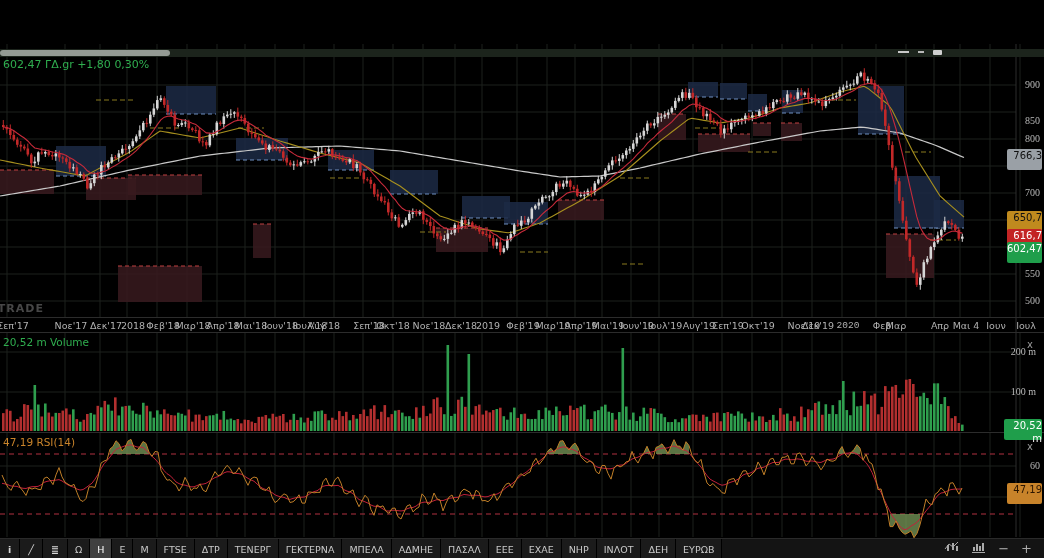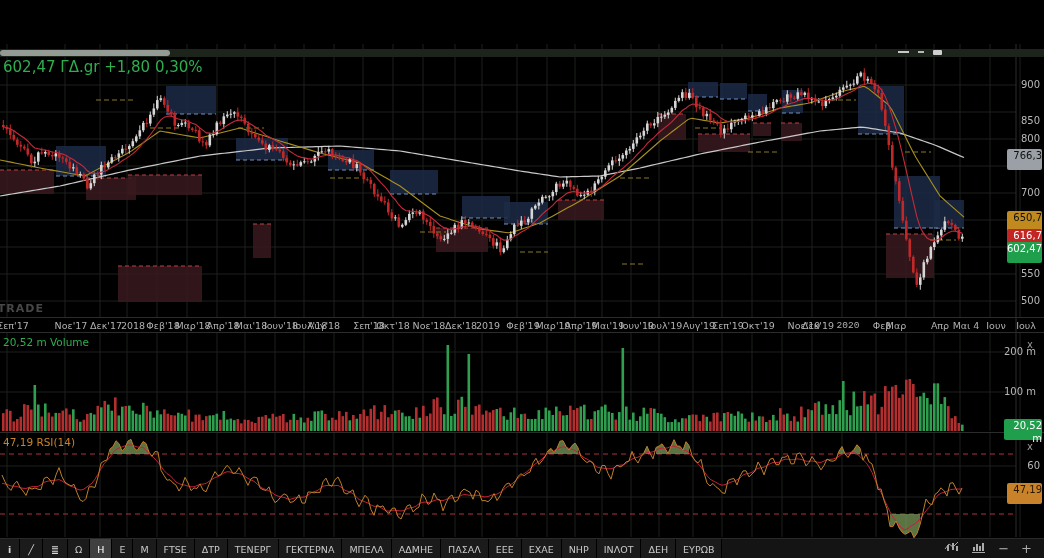--- a/index.html
+++ b/index.html
@@ -7,26 +7,26 @@
           font-family:"DejaVu Sans",sans-serif;-webkit-font-smoothing:antialiased;}
   .abs{position:absolute;}
   #chart-svg{position:absolute;left:0;top:0;}
   .titlebar{position:absolute;left:0;top:49px;width:1044px;height:8px;background:#1c241c;}
   .scroll-thumb{position:absolute;left:0;top:50px;width:170px;height:6px;background:#949a94;border-radius:3px;}
   .win-icons{position:absolute;left:898px;top:47px;height:10px;display:flex;gap:9px;align-items:center;}
   .win-icons span{display:inline-block;color:#c8c8c8;}
   .wi-min{width:11px;height:2px;background:#c8c8c8;}
   .wi-res{width:6px;height:2px;background:#b8b8b8;}
   .wi-close{width:9px;height:5px;background:#cfcfcf;border-radius:1px;}
-  .quote{position:absolute;left:3px;top:58px;font-size:15px;color:#2fae4f;letter-spacing:0;white-space:nowrap;z-index:5;}
+  .quote{position:absolute;left:3px;top:58px;font-size:11px;color:#2fae4f;letter-spacing:0;white-space:nowrap;z-index:5;}
   .watermark{position:absolute;left:-7px;top:302px;font-size:11px;font-weight:bold;color:#474747;letter-spacing:1px;z-index:4;}
   .pane-label{position:absolute;left:3px;font-size:10.5px;white-space:nowrap;z-index:5;}
   .vol-label{top:336px;color:#2fae4f;}
   .rsi-label{top:436px;color:#c8832a;}
-  .ytick{position:absolute;width:40px;text-align:right;font-size:10px;color:#b9b9b9;z-index:3;}
+  .ytick{position:absolute;width:40px;text-align:right;font-size:10px;color:#b9b9b9;z-index:3;font-family:Liberation Serif, serif;}
   .xtick{position:absolute;font-size:9.5px;color:#b0b0b0;transform:translateX(-50%);top:320px;z-index:3;white-space:nowrap;}
   .badge{position:absolute;left:1007px;width:35px;height:21px;line-height:13px;text-align:right;
          font-size:10px;border-radius:2px;z-index:6;}
   .pane-close{position:absolute;left:1024px;width:12px;height:12px;line-height:11px;text-align:center;
               color:#9a9a9a;font-size:10px;z-index:6;cursor:default;}
   .toolbar{position:absolute;left:0;top:538px;width:1044px;height:20px;background:#141414;
            border-top:1px solid #2a2a2a;display:flex;align-items:stretch;z-index:8;}
   .tb-left{display:flex;align-items:stretch;flex:1;}
   .tb-btn{display:flex;align-items:center;padding:0 7px;font-size:9.5px;color:#c9c9c9;
           background:#1b1b1b;border-right:1px solid #000;white-space:nowrap;}

